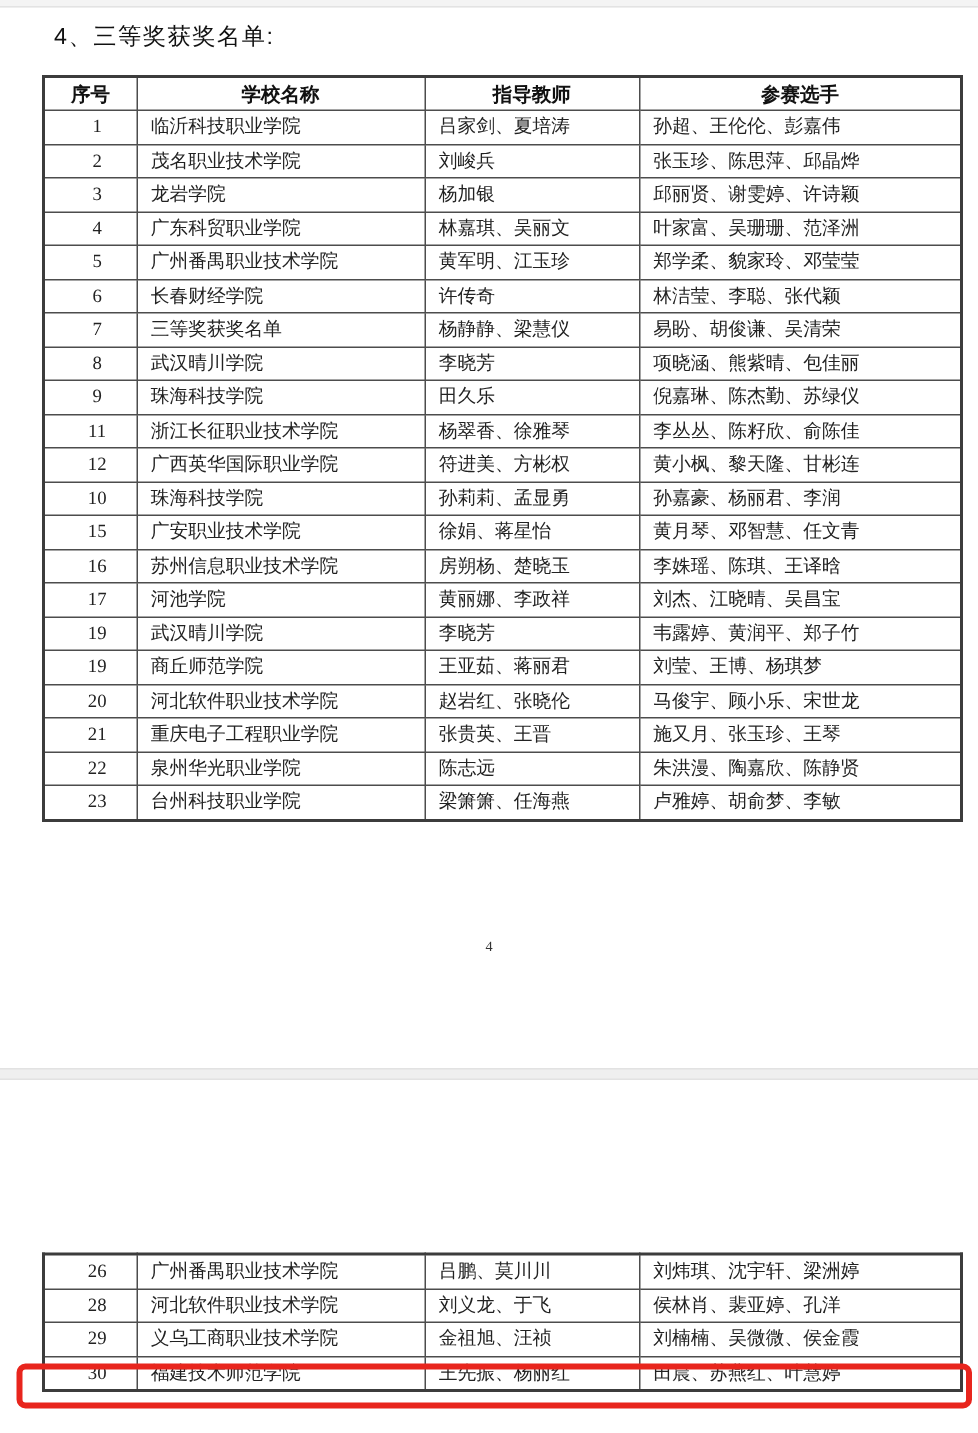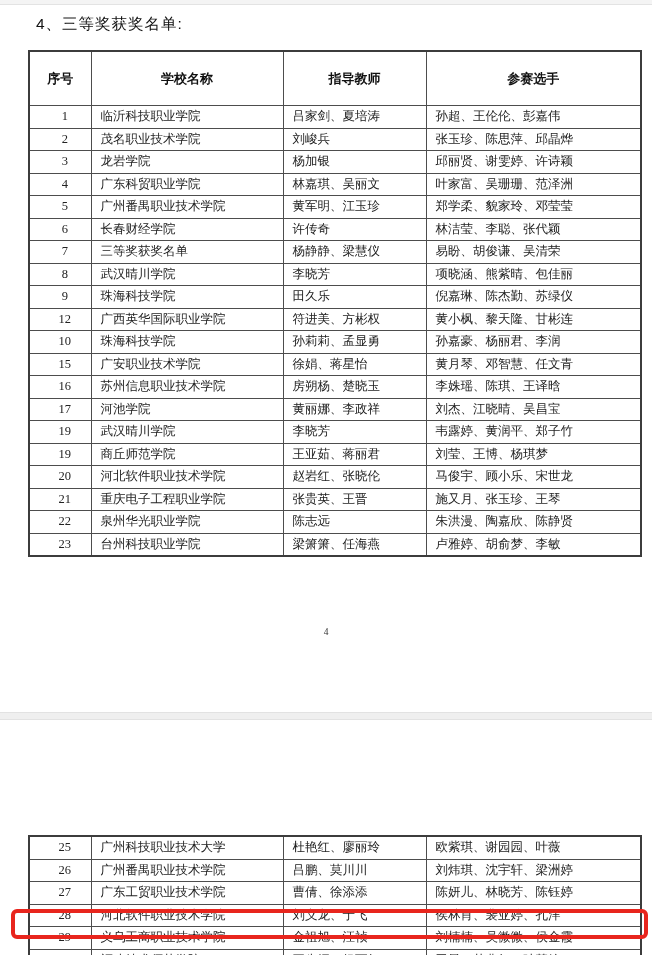--- a/index.html
+++ b/index.html
@@ -7,21 +7,21 @@
        font-family:"Liberation Serif","DejaVu Serif",serif;color:#1c1c1c;}
   .top-strip{position:absolute;top:0;left:0;width:652px;height:4px;background:#f4f4f4;
        border-bottom:1px solid #e3e3e3;}
   .doc-title{position:absolute;top:14px;left:36px;font-family:"Liberation Sans","DejaVu Sans",sans-serif;
        font-weight:normal;font-size:15.5px;letter-spacing:1px;color:#111;}
   table.award{position:absolute;left:28px;width:612px;border-collapse:collapse;table-layout:fixed;
        border:2px solid #3c3c3c;}
   #table1{top:50px;}
   #table2{top:835px;}
   table.award th{font-family:"Liberation Sans","DejaVu Sans",sans-serif;font-weight:bold;
-       font-size:13px;text-align:center;height:21px;border:1px solid #4d4d4d;padding:16px;color:#111;}
+       font-size:13px;text-align:center;height:21px;border:1px solid #4d4d4d;padding:0;color:#111;}
   table.award td{font-size:12.5px;height:21.5px;border:1px solid #4d4d4d;padding:0 0 0 9px;
        white-space:nowrap;overflow:hidden;color:#222;}
   td.c-no{text-align:center;padding:0;}
   .page-num{position:absolute;top:627px;left:0;width:652px;text-align:center;font-size:9.5px;color:#333;}
   .page-sep{position:absolute;top:712px;left:0;width:652px;height:6px;background:#efefef;
        border-top:1px solid #e2e2e2;border-bottom:1px solid #e2e2e2;}
   .highlight-box{position:absolute;left:11px;top:909px;width:629px;height:22px;
        border:4px solid #e8251d;border-radius:6px;pointer-events:none;z-index:5;}
 </style>
 </head>
@@ -95,20 +95,26 @@
         <td class="c-teachers">李晓芳</td>
         <td class="c-contestants">项晓涵、熊紫晴、包佳丽</td>
       </tr>
       <tr>
         <td class="c-no">9</td>
         <td class="c-school">珠海科技学院</td>
         <td class="c-teachers">田久乐</td>
         <td class="c-contestants">倪嘉琳、陈杰勤、苏绿仪</td>
       </tr>
       <tr>
+        <td class="c-no">11</td>
+        <td class="c-school">浙江长征职业技术学院</td>
+        <td class="c-teachers">杨翠香、徐雅琴</td>
+        <td class="c-contestants">李丛丛、陈籽欣、俞陈佳</td>
+      </tr>
+      <tr>
         <td class="c-no">12</td>
         <td class="c-school">广西英华国际职业学院</td>
         <td class="c-teachers">符进美、方彬权</td>
         <td class="c-contestants">黄小枫、黎天隆、甘彬连</td>
       </tr>
       <tr>
         <td class="c-no">10</td>
         <td class="c-school">珠海科技学院</td>
         <td class="c-teachers">孙莉莉、孟显勇</td>
         <td class="c-contestants">孙嘉豪、杨丽君、李润</td>
@@ -176,38 +182,26 @@
 
 <table class="award" id="table2">
   <colgroup>
       <col style="width:62px">
       <col style="width:192px">
       <col style="width:143px">
       <col style="width:215px">
     </colgroup>
   <tbody>
       <tr>
-        <td class="c-no">25</td>
-        <td class="c-school">广州科技职业技术大学</td>
-        <td class="c-teachers">杜艳红、廖丽玲</td>
-        <td class="c-contestants">欧紫琪、谢园园、叶薇</td>
-      </tr>
-      <tr>
         <td class="c-no">26</td>
         <td class="c-school">广州番禺职业技术学院</td>
         <td class="c-teachers">吕鹏、莫川川</td>
         <td class="c-contestants">刘炜琪、沈宇轩、梁洲婷</td>
       </tr>
       <tr>
-        <td class="c-no">27</td>
-        <td class="c-school">广东工贸职业技术学院</td>
-        <td class="c-teachers">曹倩、徐添添</td>
-        <td class="c-contestants">陈妍儿、林晓芳、陈钰婷</td>
-      </tr>
-      <tr>
         <td class="c-no">28</td>
         <td class="c-school">河北软件职业技术学院</td>
         <td class="c-teachers">刘义龙、于飞</td>
         <td class="c-contestants">侯林肖、裴亚婷、孔洋</td>
       </tr>
       <tr>
         <td class="c-no">29</td>
         <td class="c-school">义乌工商职业技术学院</td>
         <td class="c-teachers">金祖旭、汪祯</td>
         <td class="c-contestants">刘楠楠、吴微微、侯金霞</td>

